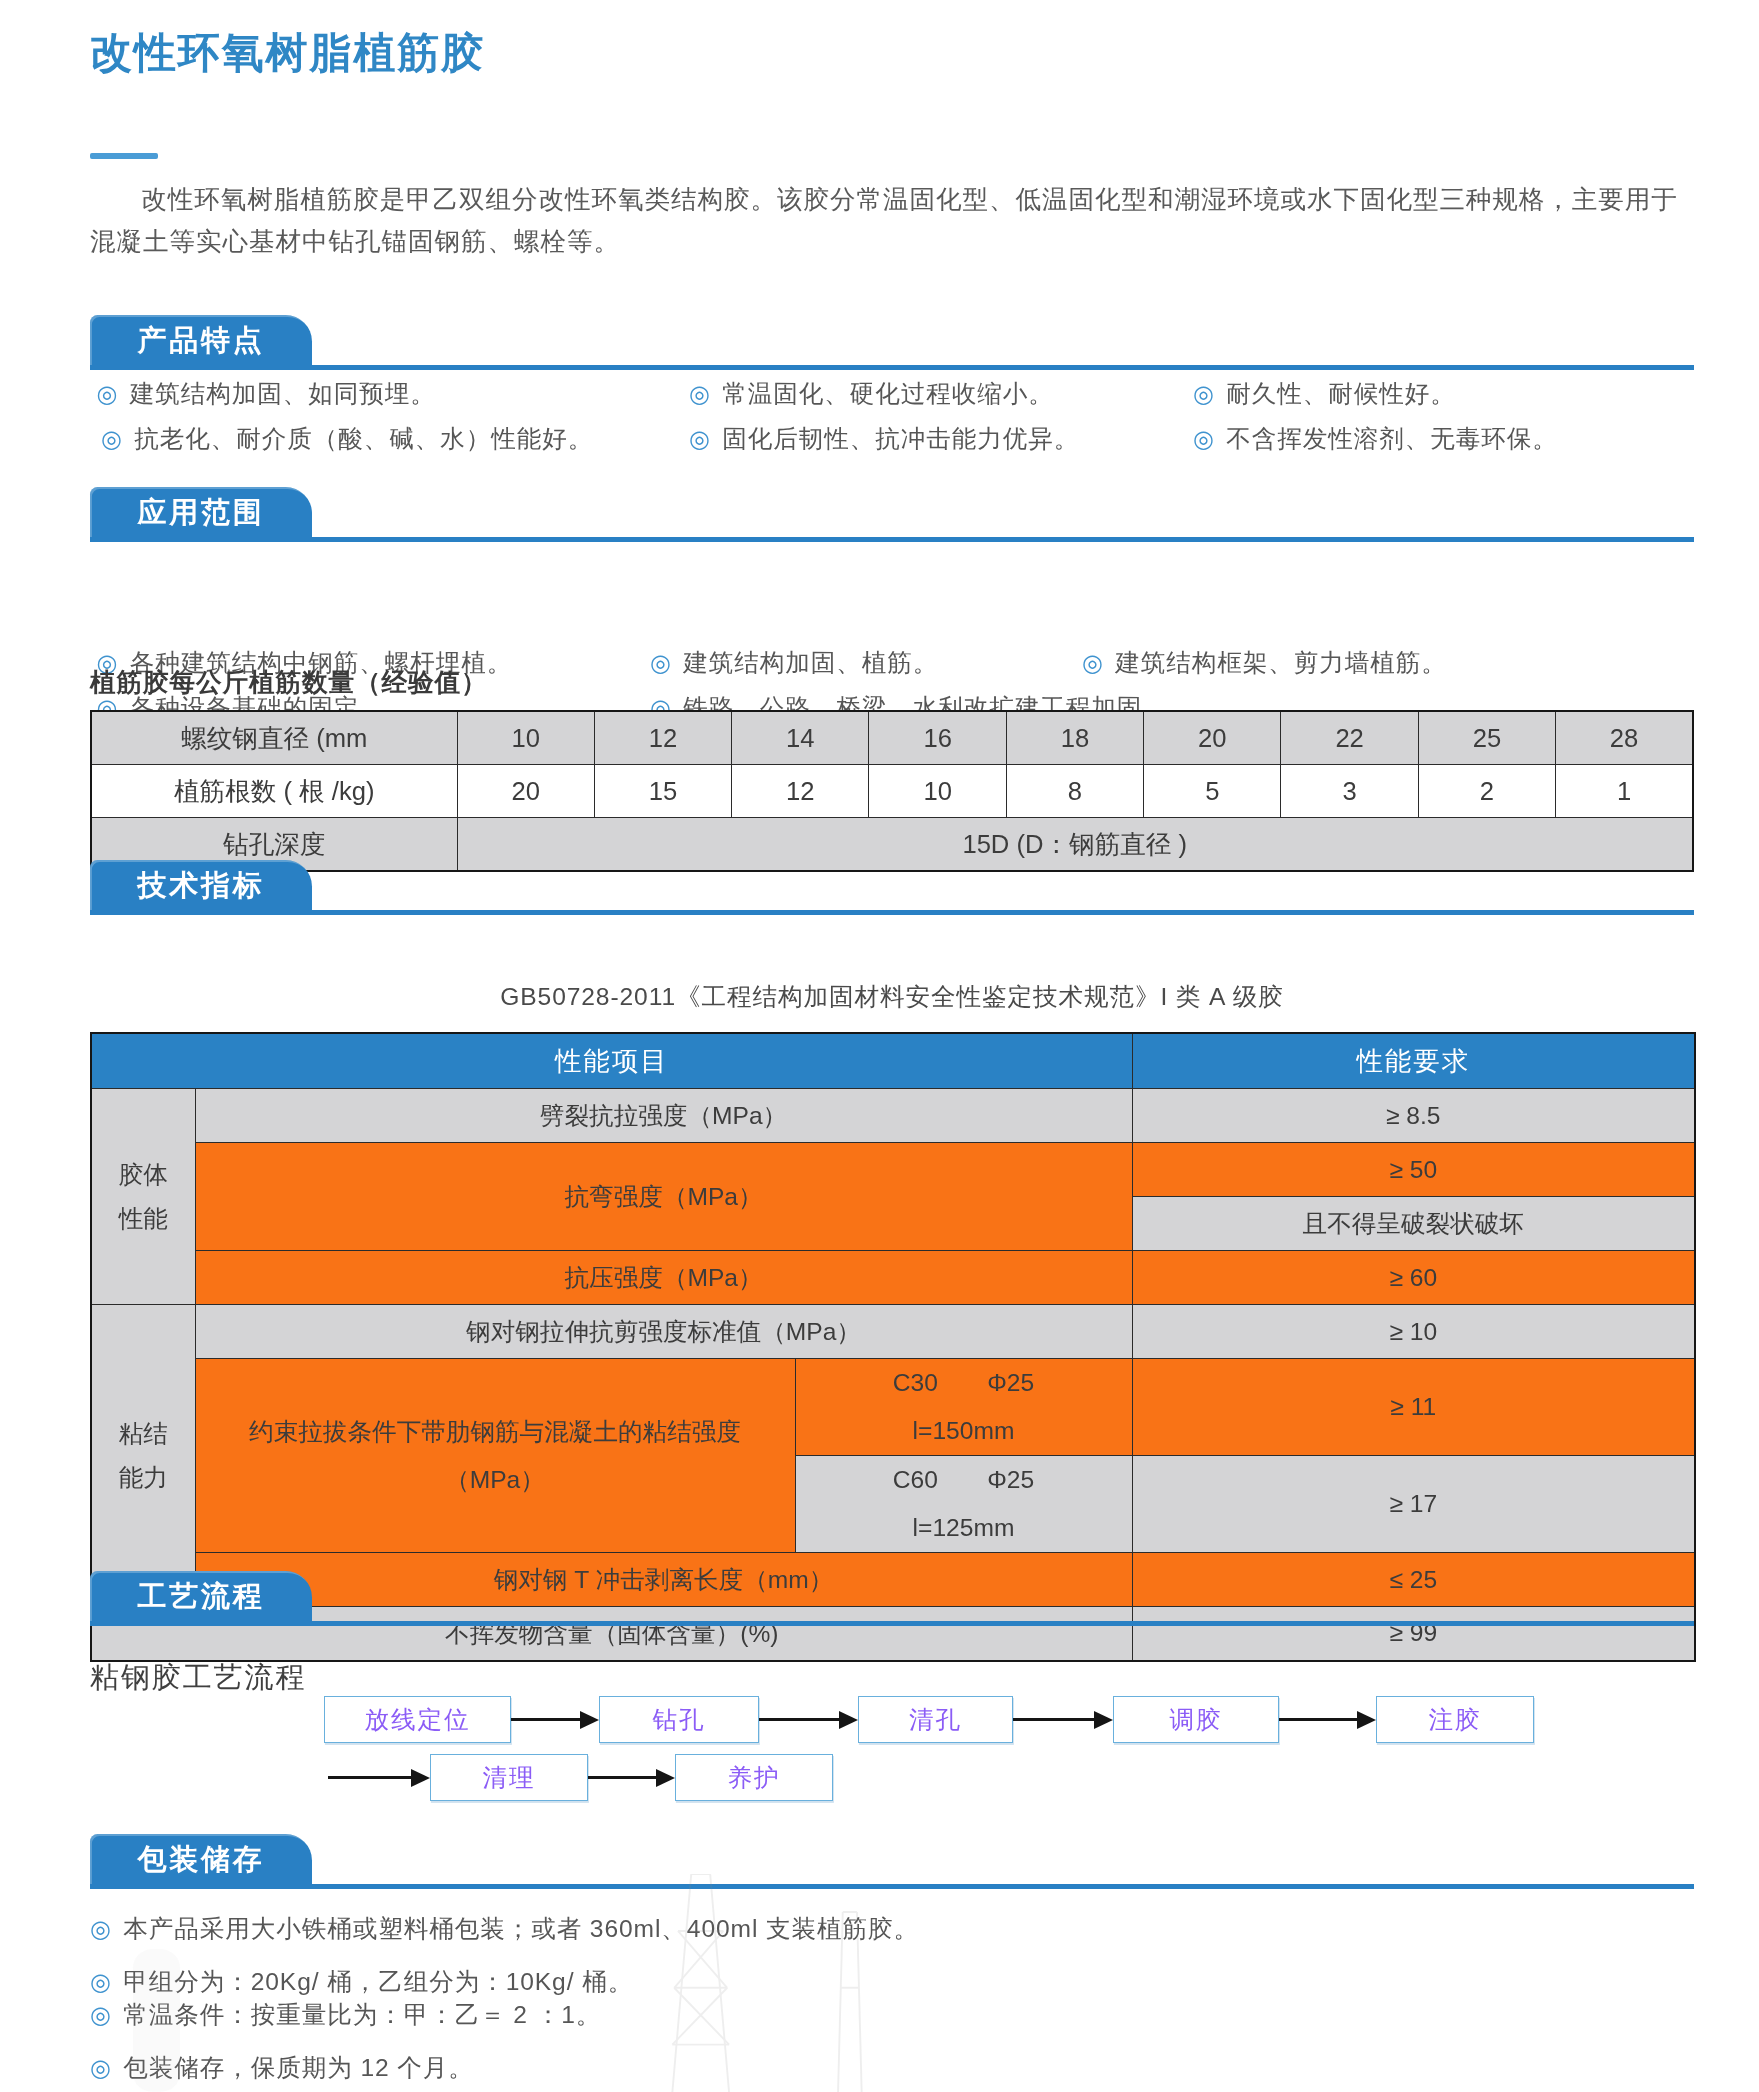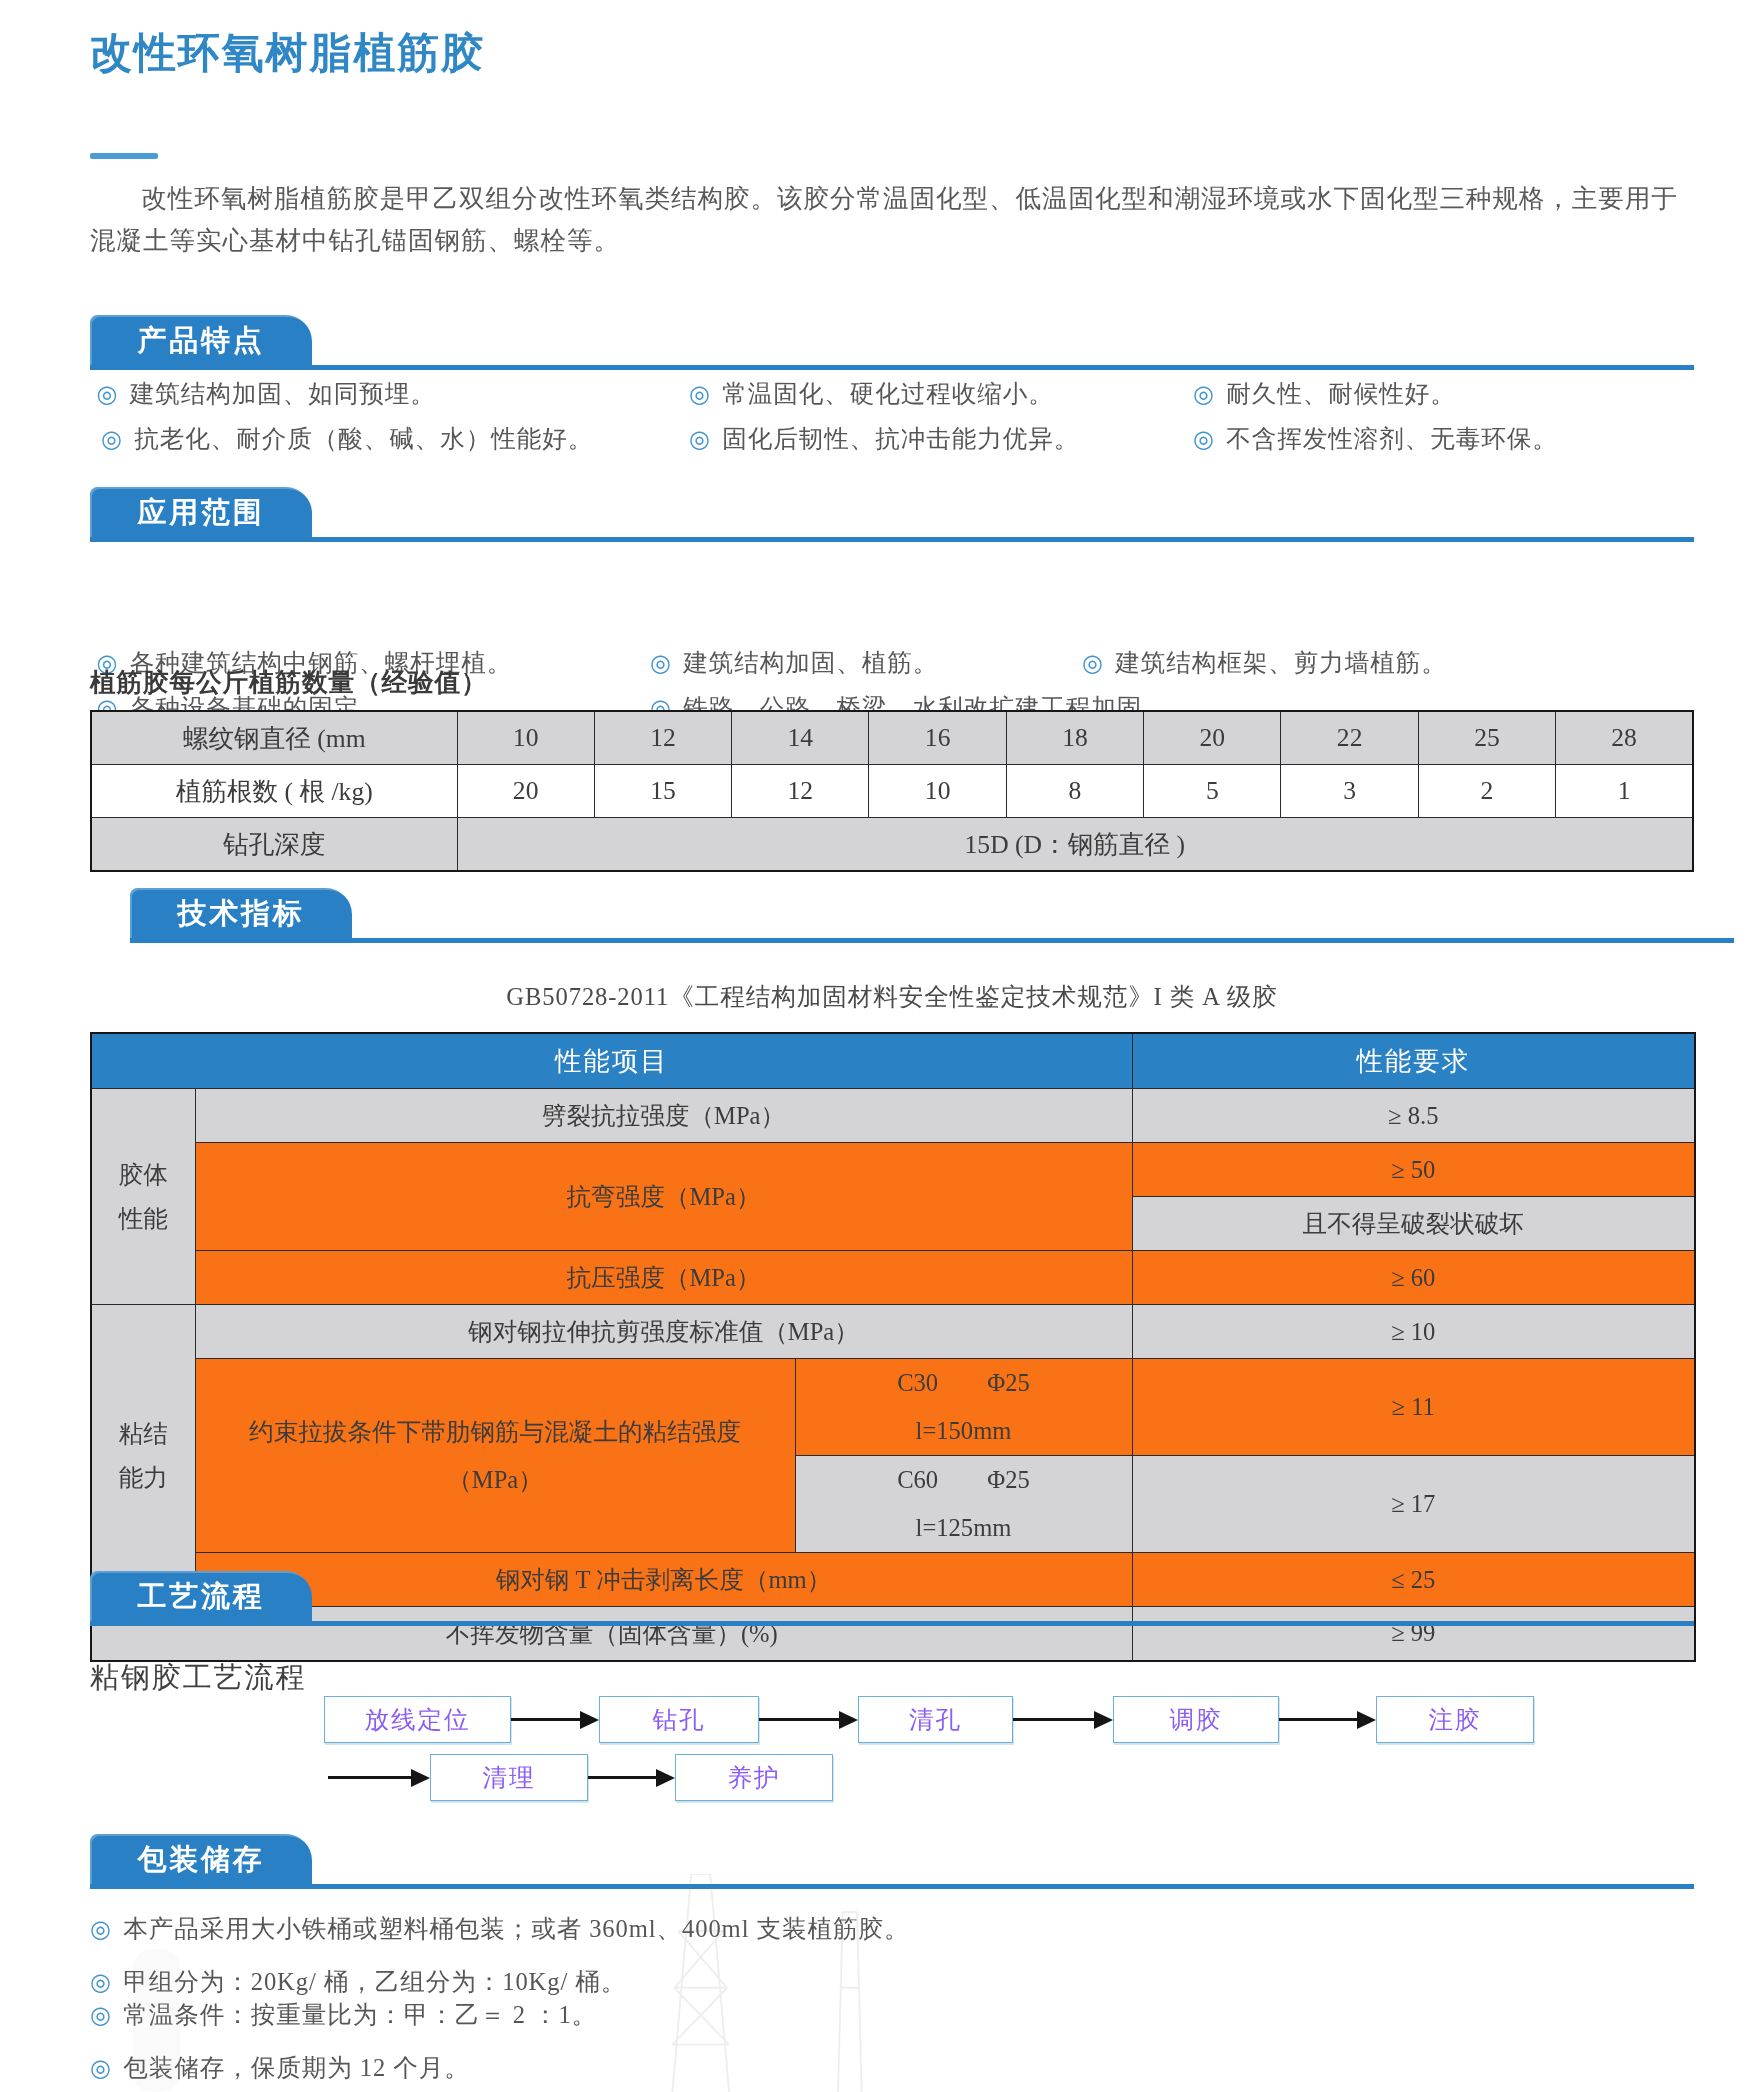--- a/index.html
+++ b/index.html
@@ -1,20 +1,20 @@
 <!DOCTYPE html>
 <html style="font-size:15px"><head>
 <meta charset="utf-8">
 <style>
   html,body{margin:0;padding:0;background:#ffffff;}
   .page{
     position:relative;
     width:1759px;height:2092px;
     background:#ffffff;
-    font-family:Liberation Serif, serif;
+    font-family:Liberation Sans, sans-serif;
     color:#4a4a4a;
     overflow:hidden;
   }
   .abs{position:absolute;left:90px;width:1604px;}
 
   
   .page-title{
     font-size:42px;font-weight:bold;color:#2f87c5;letter-spacing:1.9px;
   }
   .title-dash{
@@ -183,21 +183,21 @@
         <td>1</td>
       </tr>
       <tr class="gray">
         <td>钻孔深度</td>
         <td colspan="9">15D (D：钢筋直径 )</td>
       </tr>
     </tbody>
       </table>
   </div>
 
-  <div class="abs sec" style="top:888px;margin-left:40px;">
+  <div class="abs sec" style="top:860px;">
     <span class="tab">技术指标</span>
   </div>
   <div class="abs" style="top:980px;">
     <div class="tech-note">GB50728-2011《工程结构加固材料安全性鉴定技术规范》I 类 A 级胶</div>
   </div>
   <div class="abs" style="top:1032px;">
     <table class="tech">
       <colgroup>
         <col style="width:104px;">
           <col style="width:600px;">

